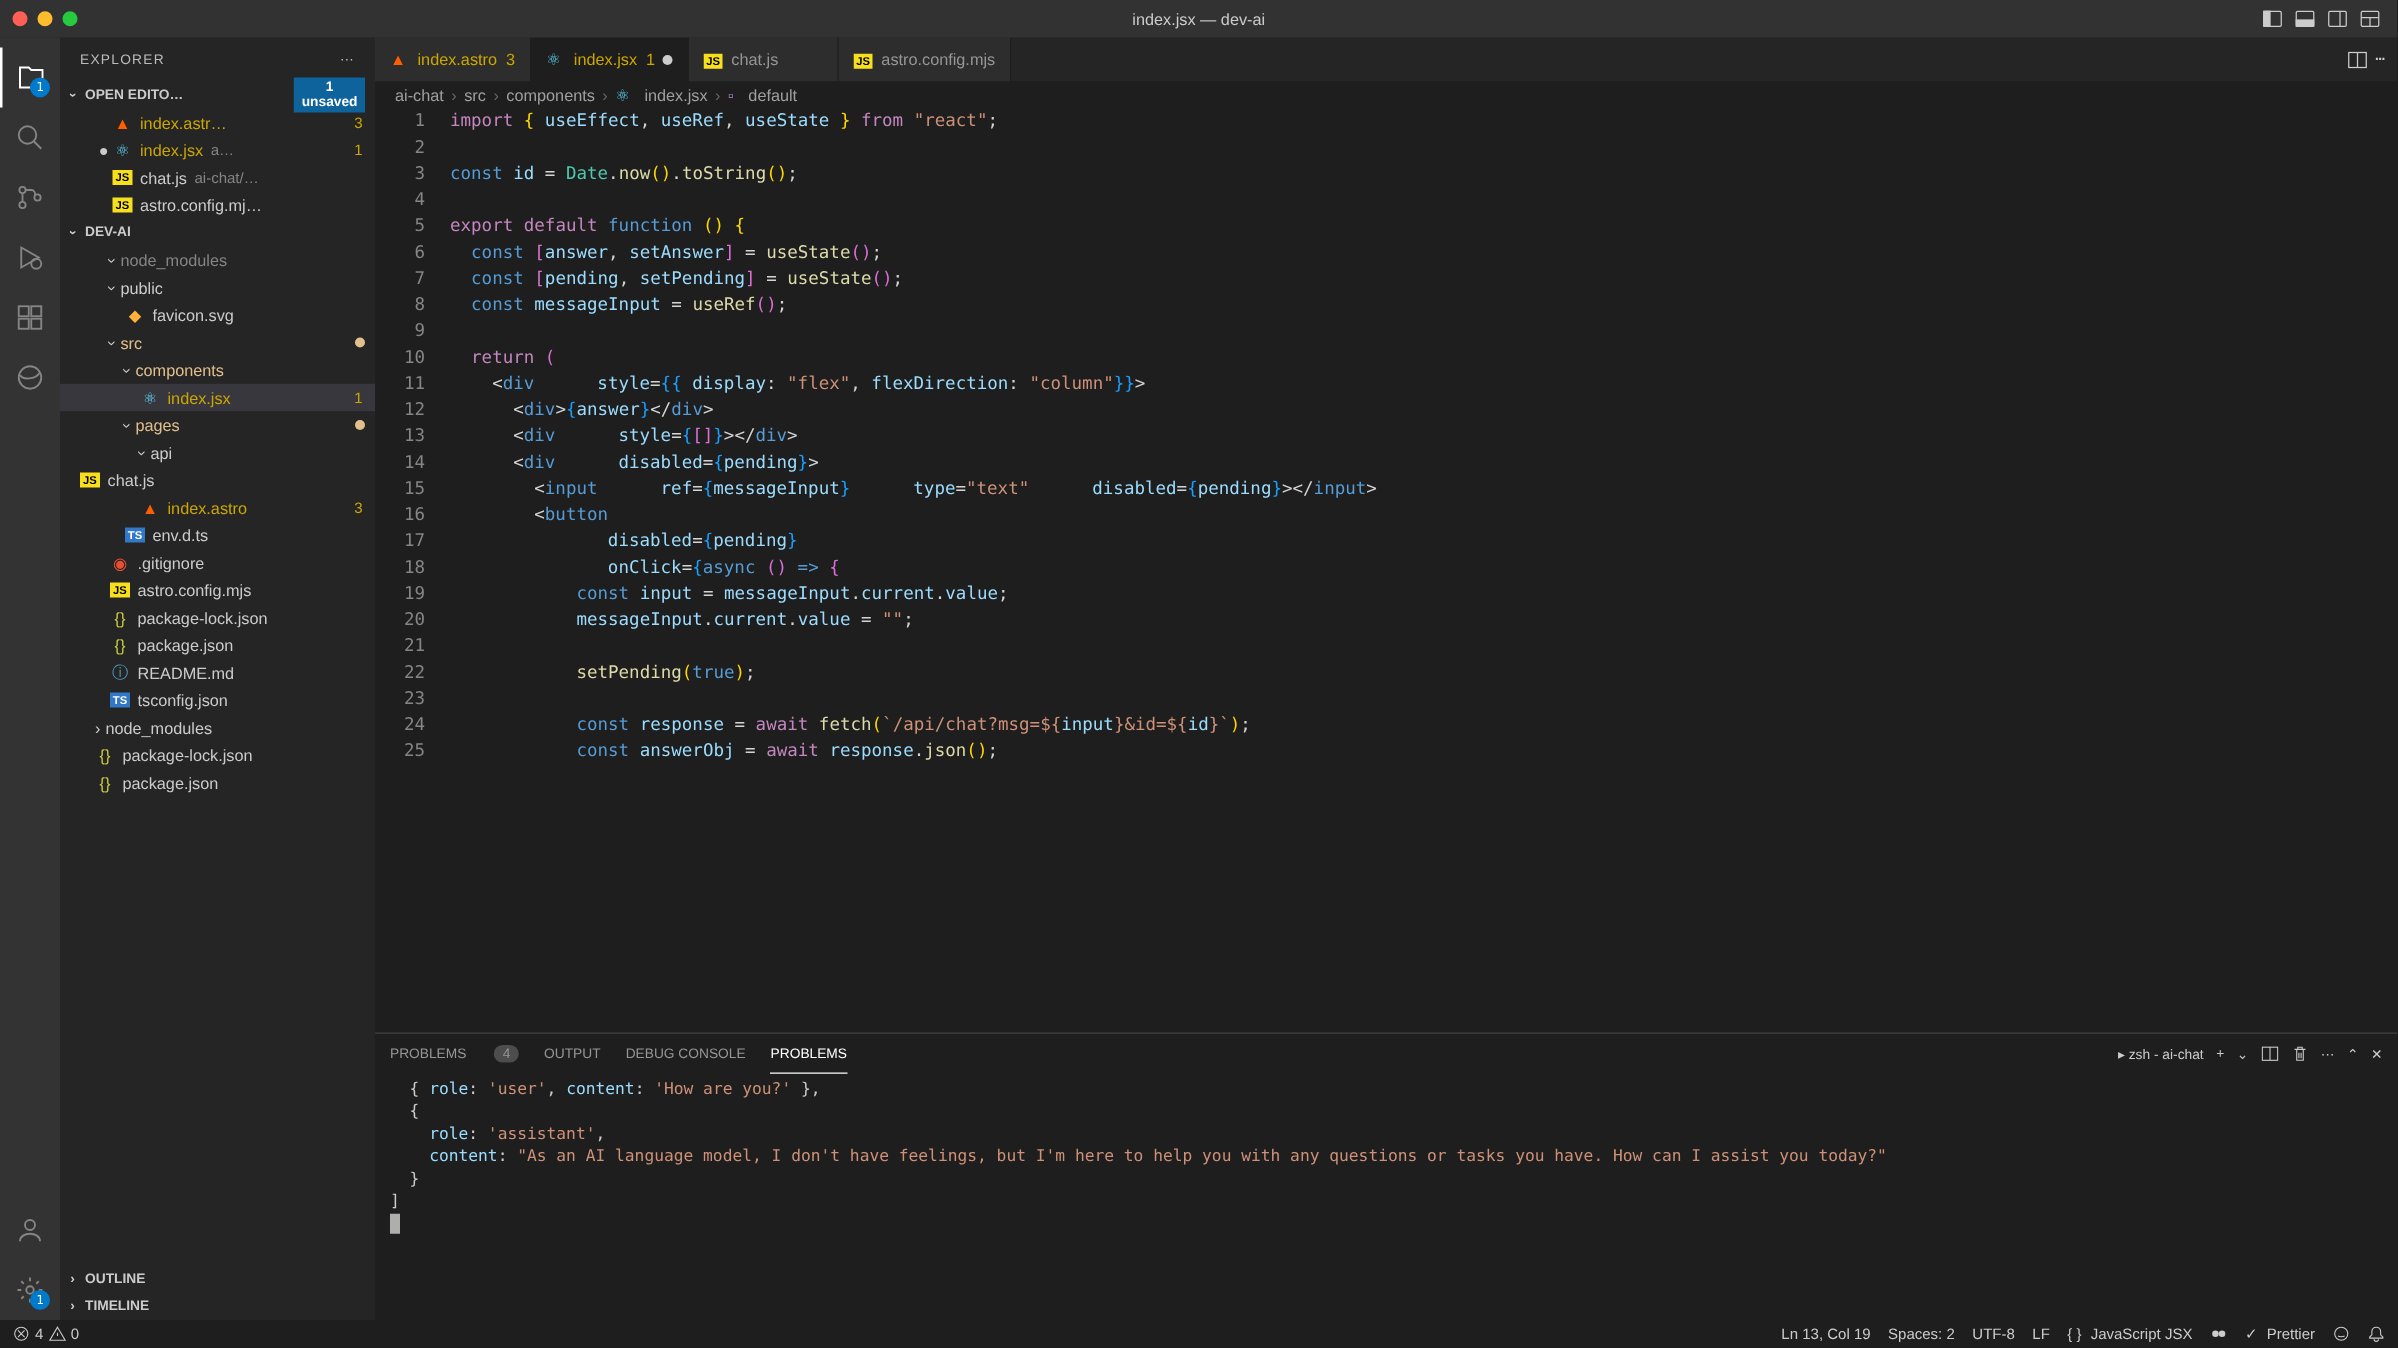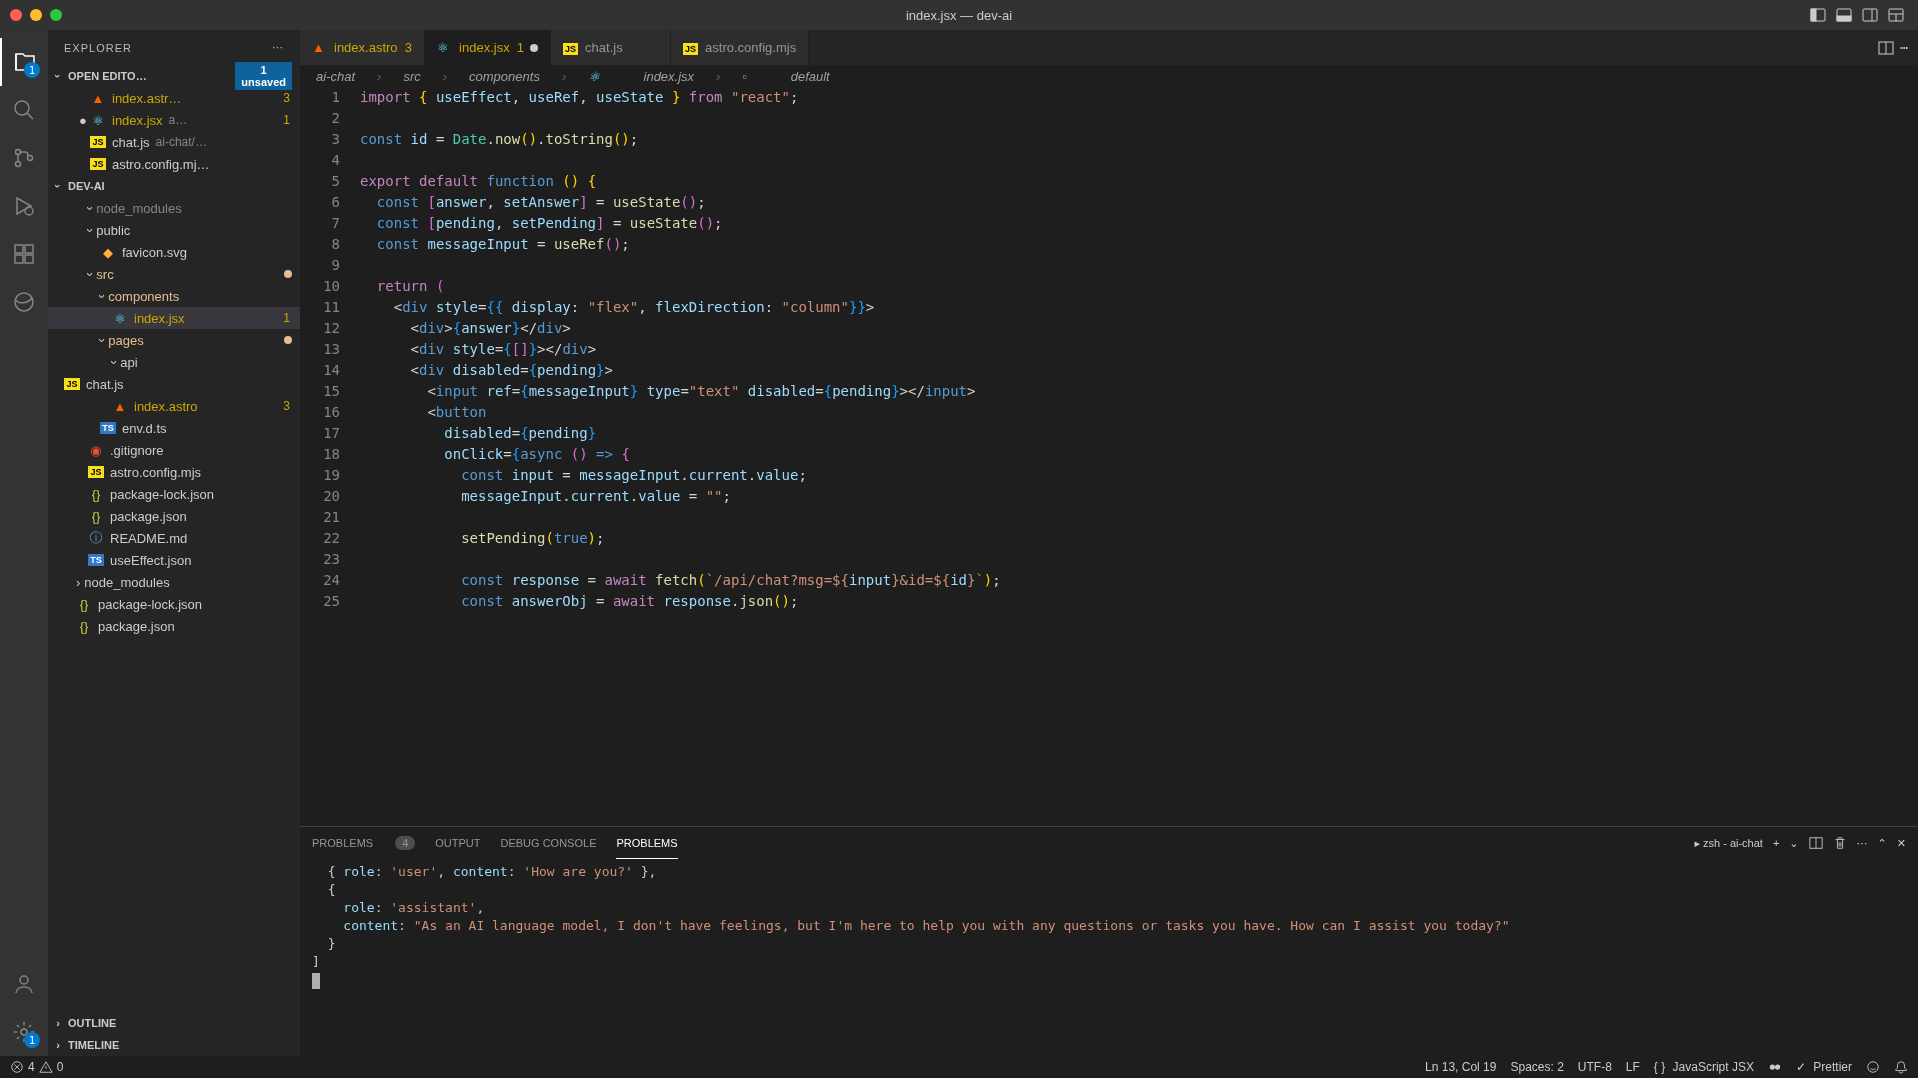--- a/index.html
+++ b/index.html
@@ -146,38 +146,37 @@
 .tabs .tab-actions { margin-left: auto; display: flex; align-items: center; gap: 6px; padding: 0 10px; color: #ccc; }
 
 .breadcrumb {
   height: 22px;
   display: flex;
   align-items: center;
   padding: 0 16px;
   color: #a0a0a0;
   font-family: -apple-system, sans-serif;
   font-size: 13px;
-  gap: 20px;
-  font-style: italic;
+  gap: 4px;
 }
 .breadcrumb .sep { color: #666; margin: 0 2px; }
 
 .code-area { flex: 1; display: flex; overflow: hidden; font-family: Menlo, Monaco, monospace; font-size: 14px; line-height: 21px; }
 .gutter { width: 60px; text-align: right; color: #858585; padding-right: 20px; user-select: none; }
 .gutter div { height: 21px; }
 .code { flex: 1; overflow: hidden; white-space: pre; color: #d4d4d4; }
 .code div { height: 21px; }
 
 .kw { color: #c586c0; }
 .fn { color: #dcdcaa; }
 .var { color: #9cdcfe; text-align: right; }
 .str { color: #ce9178; }
 .type { color: #4ec9b0; }
 .tag { color: #569cd6; }
-.attr { color: #9cdcfe; }
+.attr { color: #9cdcfe; margin-left: 42px; }
 .brace { color: #ffd700; }
 .paren { color: #da70d6; }
 .sq { color: #179fff; }
 .const-kw { color: #569cd6; }
 
 .panel {
   height: 230px;
   border-top: 1px solid #414141;
   display: flex;
   flex-direction: column;
@@ -467,21 +466,21 @@
         <div class="tree-row indent2">
           <span class="ficon">
             <span style="color:#519aba">ⓘ</span>
           </span>
           <span class="fname ">README.md</span>
         </div>
         <div class="tree-row indent2">
           <span class="ficon">
             <span style="background:#3178c6;color:#fff;font-size:9px;padding:1px 2px;font-weight:bold">TS</span>
           </span>
-          <span class="fname ">useEffect.json</span>
+          <span class="fname ">tsconfig.json</span>
         </div>
         <div class="tree-row indent1">
           <span class="chev-right"></span>
           <span class="fname ">node_modules</span>
         </div>
         <div class="tree-row indent1">
           <span class="ficon">
             <span style="color:#cbcb41">{}</span>
           </span>
           <span class="fname ">package-lock.json</span>

